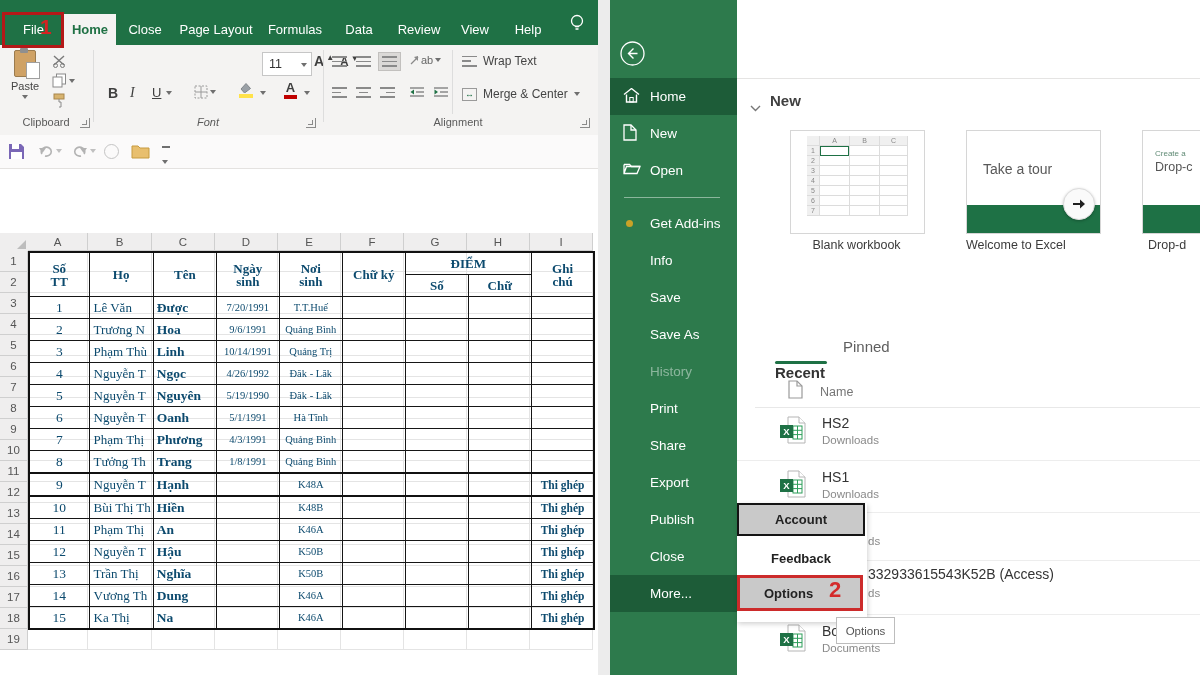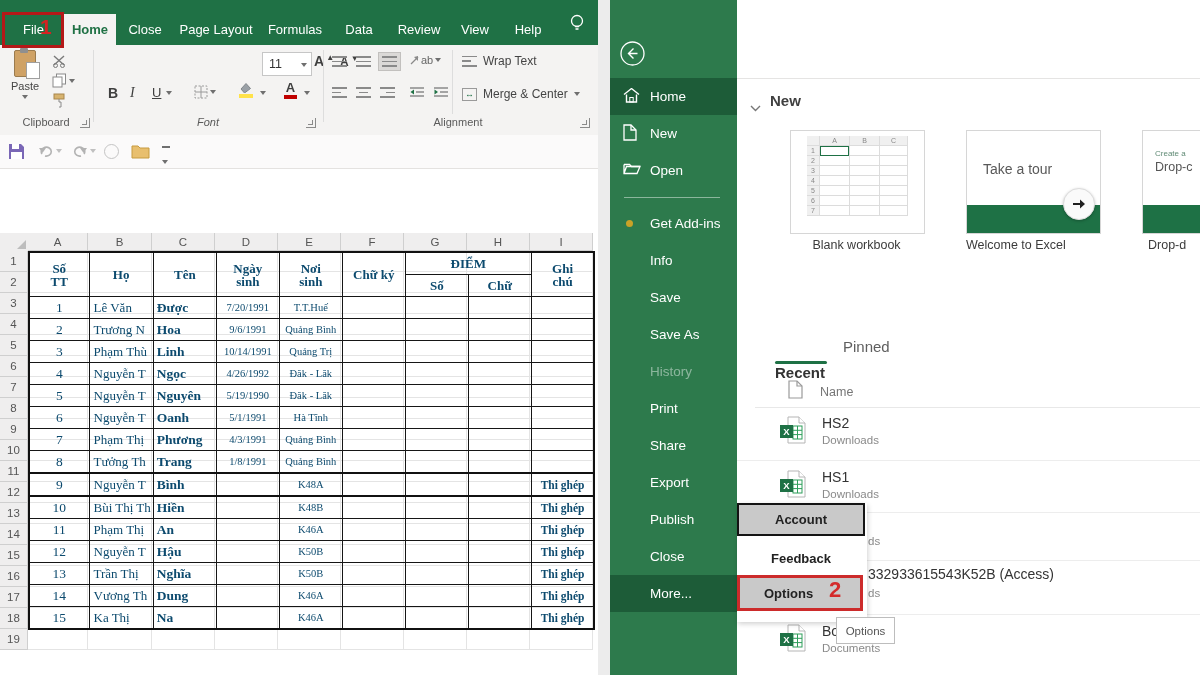--- a/index.html
+++ b/index.html
@@ -666,21 +666,21 @@
               <td class="c-dt">1/8/1991</td>
               <td class="c-dt">Quảng Bình</td>
               <td class=""></td>
               <td class=""></td>
               <td class=""></td>
               <td class="c-gc"></td>
             </tr>
             <tr class="sel">
               <td class="c-stt">9</td>
               <td class="c-ho">Nguyễn T</td>
-              <td class="c-ten">Bình</td>
+              <td class="c-ten">Hạnh</td>
               <td class="c-dt"></td>
               <td class="c-dt">K48A</td>
               <td class=""></td>
               <td class=""></td>
               <td class=""></td>
               <td class="c-gc">Thi ghép</td>
             </tr>
             <tr>
               <td class="c-stt">10</td>
               <td class="c-ho">Bùi Thị Th</td>

